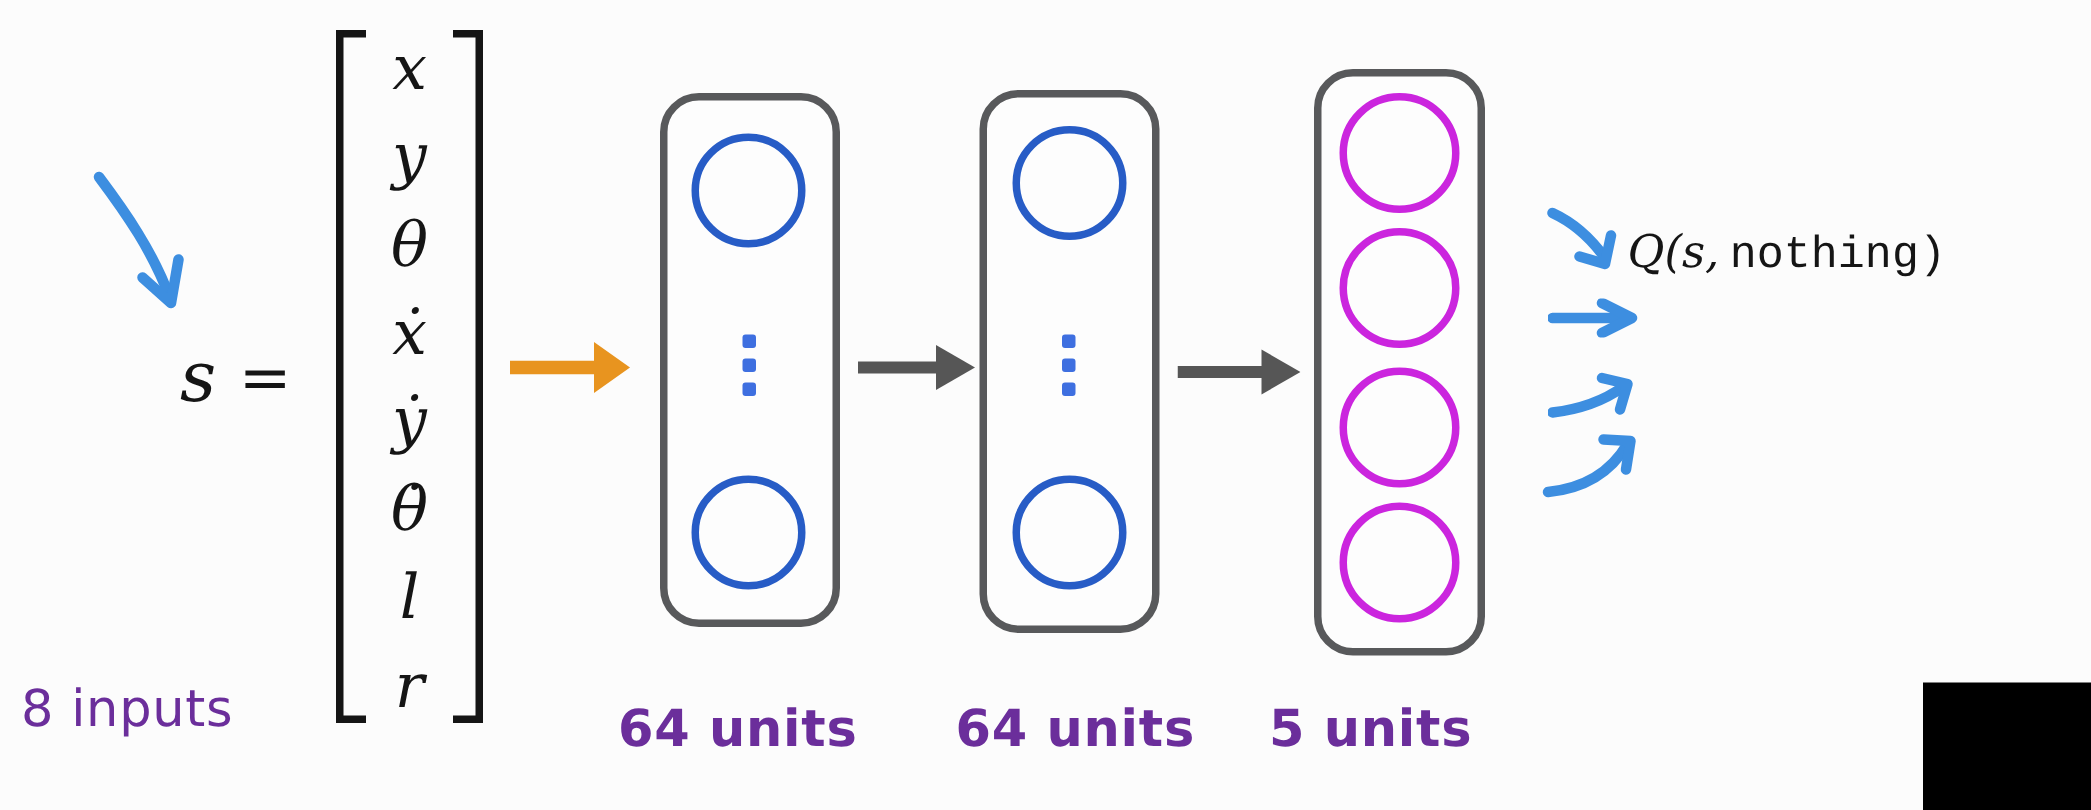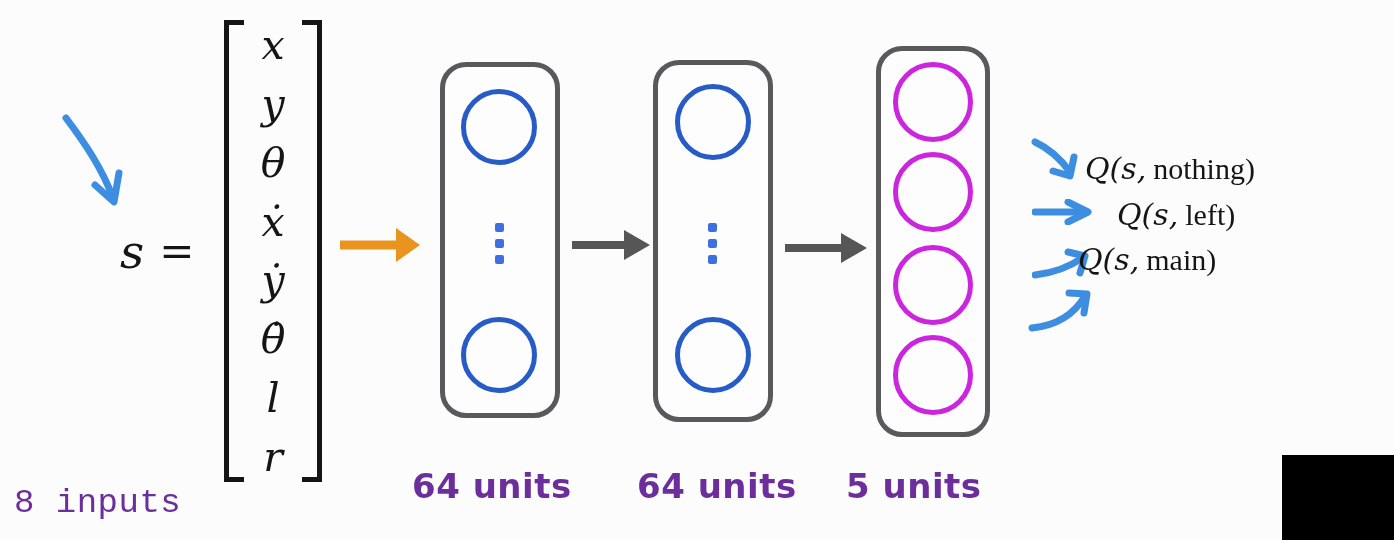--- a/index.html
+++ b/index.html
@@ -31,21 +31,21 @@
   .layer-3{left:876px;top:46px;width:114px;height:391px;}
   .neuron{position:absolute;border-radius:50%;box-sizing:border-box;background:transparent;}
   .neuron.blue{width:76px;height:76px;border:5px solid #275cc6;}
   .neuron.magenta{width:80px;height:80px;border:5px solid #cb25de;}
   .dot{position:absolute;width:9px;height:9px;background:#3e6fe0;border-radius:2px;}
   
   .plabel{color:#6b2e9b;font-size:34px;letter-spacing:0.5px;}
   .centered{width:170px;font-weight:bold;}
   
   .qrow{font-size:30px;color:#151515;white-space:nowrap;}
-  .qaction{font-family:Liberation Serif, serif;font-style:normal;margin-left:7px;}
+  .qaction{font-family:Liberation Mono, monospace;font-style:normal;margin-left:7px;}
   
   .corner-box{left:1282px;top:455px;width:112px;height:85px;background:#000;}
 </style>
 </head>
 <body>
 
 <div class="canvas">
 
   <svg class="abs" style="left:50px;top:112px;" width="84" height="110" viewBox="0 0 84 110">
     <path d="M16,6 C34,30 52,56 63,86" fill="none" stroke="#3d8ee0" stroke-width="7" stroke-linecap="round"></path>
@@ -103,48 +103,42 @@
     <polygon points="56,1 82,16 56,31" fill="#565656"></polygon>
   </svg>
 
   <div class="abs layer layer-3">
     <div class="neuron magenta" style="left:12px;top:11px;"></div>
     <div class="neuron magenta" style="left:12px;top:101px;"></div>
     <div class="neuron magenta" style="left:12px;top:194px;"></div>
     <div class="neuron magenta" style="left:12px;top:284px;"></div>
   </div>
 
-  <div class="abs plabel" style="left:14px;top:484px;font-family:Liberation Mono, monospace;">8 inputs</div>
+  <div class="abs plabel" style="left:14px;top:453px;">8 inputs</div>
   <div class="abs plabel centered" style="left:412px;top:466px;">64 units</div>
   <div class="abs plabel centered" style="left:637px;top:466px;">64 units</div>
   <div class="abs plabel centered" style="left:846px;top:466px;">5 units</div>
 
   <svg class="abs" style="left:1030px;top:138px;" width="52" height="48" viewBox="0 0 52 48">
     <path d="M5,4 C18,10 30,20 40,34" fill="none" stroke="#3d8ee0" stroke-width="7" stroke-linecap="round"></path>
     <path d="M23,33 L40,38 L44,19" fill="none" stroke="#3d8ee0" stroke-width="7" stroke-linecap="round" stroke-linejoin="round"></path>
   </svg>
   <div class="abs qrow" style="left:1085px;top:151px;">
     <span class="math-serif italic">Q(s,</span><span class="qaction">nothing)</span>
   </div>
 
   <svg class="abs" style="left:1032px;top:199px;" width="64" height="26" viewBox="0 0 64 26">
     <path d="M3,13 L46,13" fill="none" stroke="#3d8ee0" stroke-width="7" stroke-linecap="round"></path>
     <path d="M36,3 L56,13 L36,23" fill="none" stroke="#3d8ee0" stroke-width="7" stroke-linecap="round" stroke-linejoin="round"></path>
   </svg>
-  <div class="abs qrow" style="left:1117px;top:197px;">
-    <span class="math-serif italic">Q(s,</span><span class="qaction">left)</span>
-  </div>
 
   <svg class="abs" style="left:1032px;top:246px;" width="64" height="36" viewBox="0 0 64 36">
     <path d="M3,29 C20,27 36,22 50,12" fill="none" stroke="#3d8ee0" stroke-width="7" stroke-linecap="round"></path>
     <path d="M36,6 L53,10 L48,27" fill="none" stroke="#3d8ee0" stroke-width="7" stroke-linecap="round" stroke-linejoin="round"></path>
   </svg>
-  <div class="abs qrow" style="left:1078px;top:242px;">
-    <span class="math-serif italic">Q(s,</span><span class="qaction">main)</span>
-  </div>
 
   <svg class="abs" style="left:1028px;top:288px;" width="68" height="46" viewBox="0 0 68 46">
     <path d="M4,40 C24,38 44,30 57,8" fill="none" stroke="#3d8ee0" stroke-width="7" stroke-linecap="round"></path>
     <path d="M41,5 L59,6 L56,25" fill="none" stroke="#3d8ee0" stroke-width="7" stroke-linecap="round" stroke-linejoin="round"></path>
   </svg>
 
   <div class="abs corner-box"></div>
 
 </div>
 

